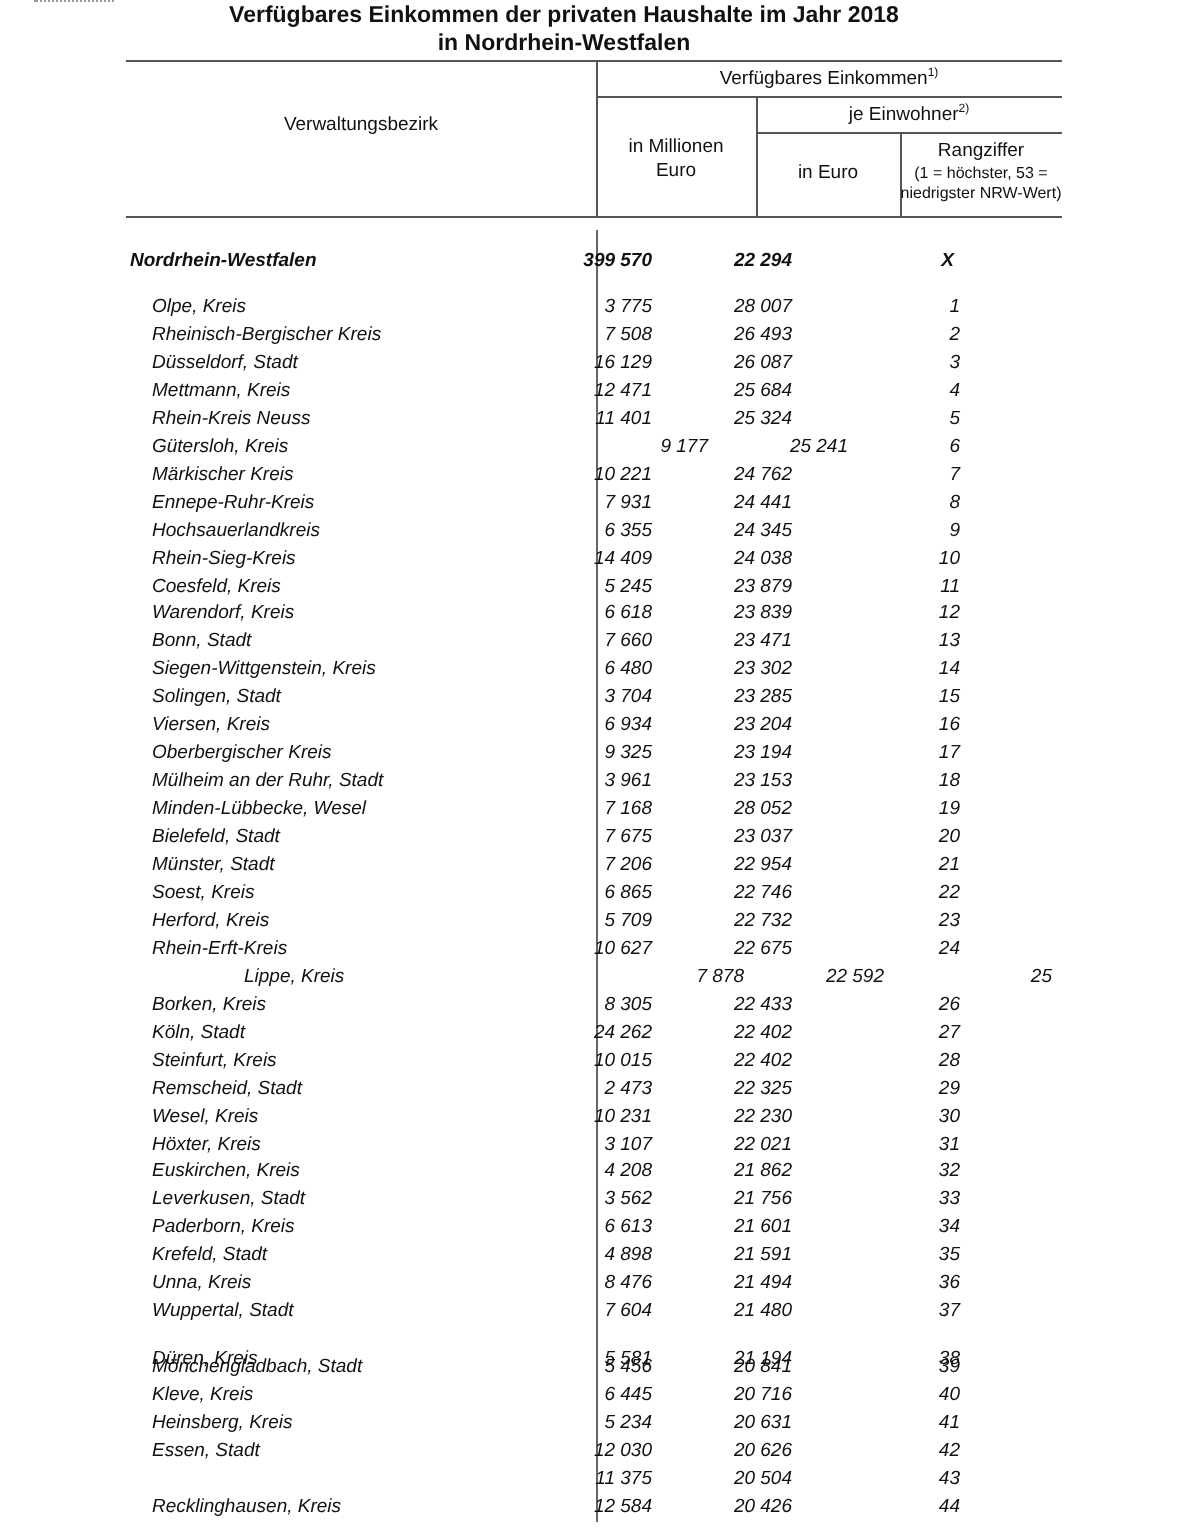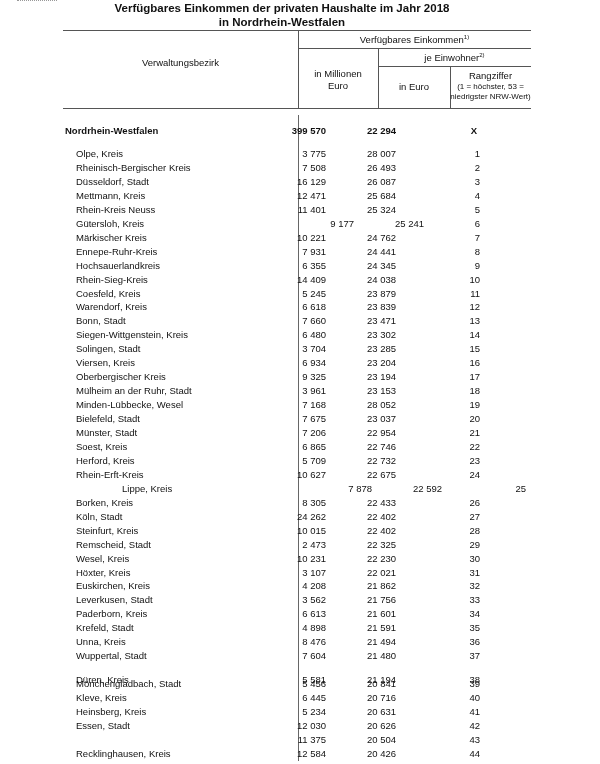--- a/index.html
+++ b/index.html
@@ -9,21 +9,21 @@
                  border-top: 1px dotted #999; }
   .title { position: absolute; left: 0; width: 564px; text-align: center;
            font-weight: bold; font-size: 11.5px; line-height: 14px; }
   .title.l1 { top: 1px; }
   .title.l2 { top: 15px; }
   .hline { position: absolute; height: 0; border-top: 1px solid #555; }
   .vline { position: absolute; width: 0; border-left: 1px solid #555; }
   .hcell { position: absolute; text-align: center; font-size: 9.5px; line-height: 12px; }
   .hsmall { font-size: 8px; line-height: 10px; }
   sup { font-size: 6px; vertical-align: 4px; line-height: 0; }
-  .row { position: absolute; left: 0; width: 600px; height: 14px; font-size: 9.5px; line-height: 14px; }
+  .row { position: absolute; left: 0; width: 600px; height: 14px; font-size: 9.5px; line-height: 14px; font-style: italic; }
   .row .name { position: absolute; left: 76px; }
   .row .mio { position: absolute; right: 274px; text-align: right; }
   .row .euro { position: absolute; right: 204px; text-align: right; }
   .row .rank { position: absolute; left: 440px; width: 40px; text-align: right; }
   .row.total { font-weight: bold; }
   .row.total .name { left: 65px; }
   .row.total .rank { width: 37px; }
 </style>
 </head>
 <body>

